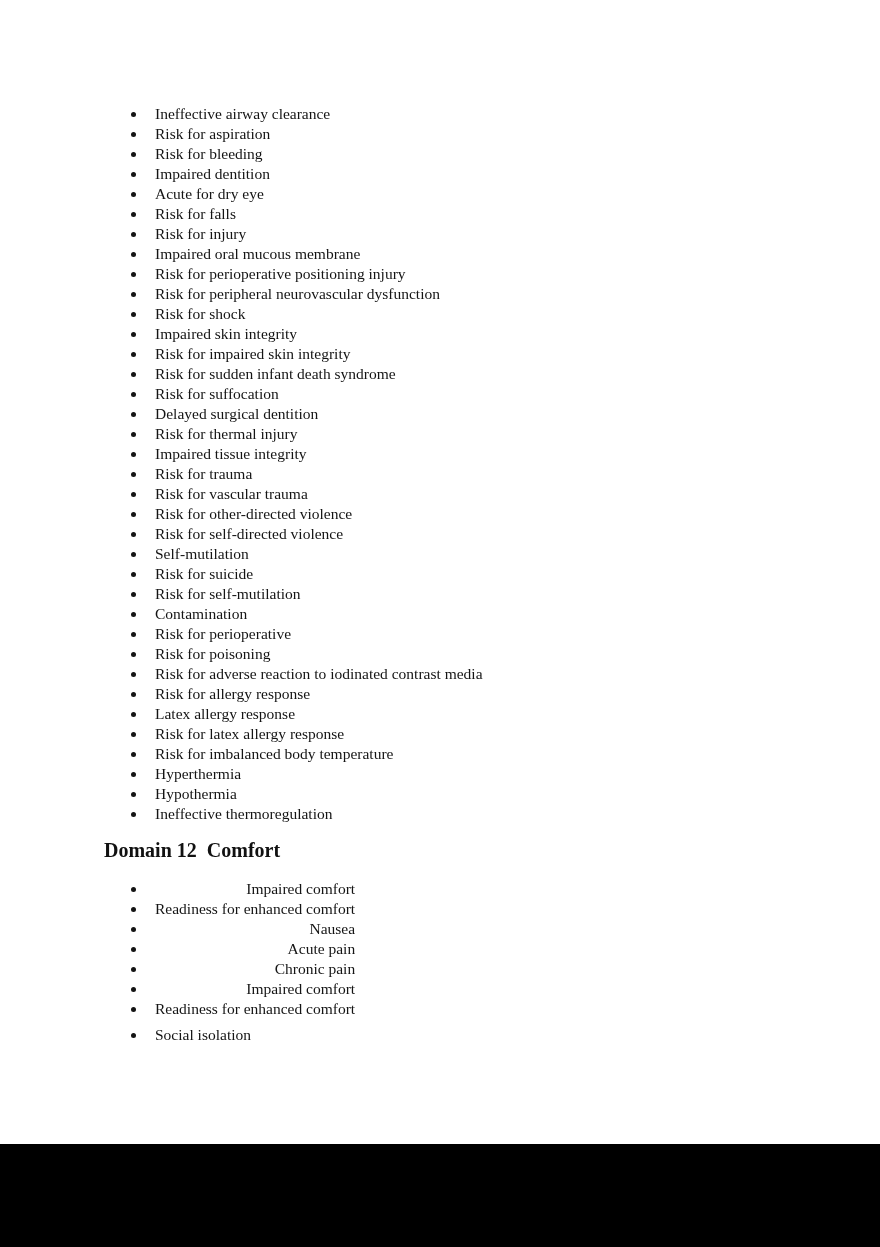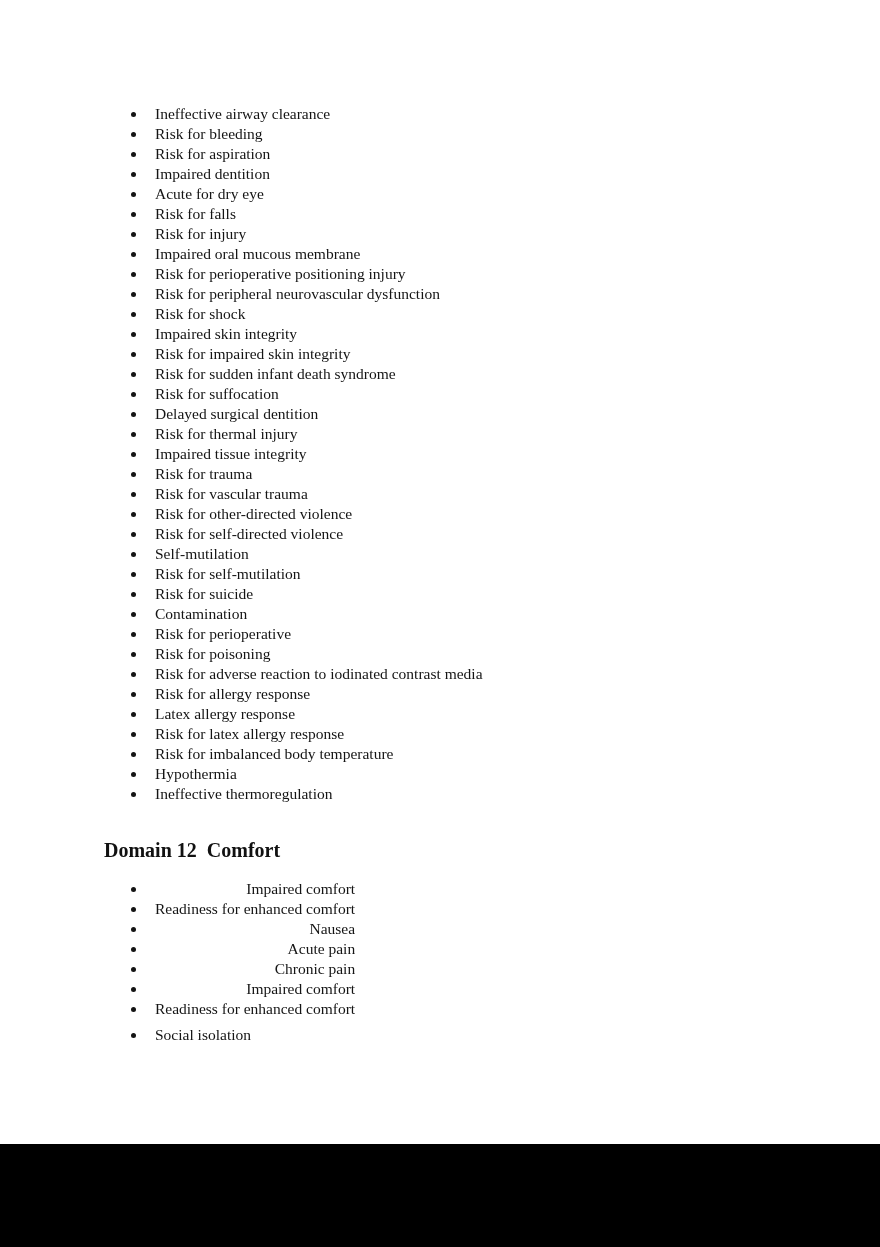--- a/index.html
+++ b/index.html
@@ -73,52 +73,53 @@
     background: #000000;
   }
 </style>
 </head>
 <body style="background: rgb(255, 255, 255); color: rgb(20, 20, 20);">
 
 <div class="page">
 
   <ul class="diagnosis-list" id="list-top">
       <li><span class="bullet"></span><span>Ineffective airway clearance</span></li>
+      <li><span class="bullet"></span><span>Risk for aspiration</span></li>
       <li><span class="bullet"></span><span>Risk for bleeding</span></li>
-      <li><span class="bullet"></span><span>Risk for aspiration</span></li>
       <li><span class="bullet"></span><span>Impaired dentition</span></li>
       <li><span class="bullet"></span><span>Acute for dry eye</span></li>
       <li><span class="bullet"></span><span>Risk for falls</span></li>
       <li><span class="bullet"></span><span>Risk for injury</span></li>
       <li><span class="bullet"></span><span>Impaired oral mucous membrane</span></li>
       <li><span class="bullet"></span><span>Risk for perioperative positioning injury</span></li>
       <li><span class="bullet"></span><span>Risk for peripheral neurovascular dysfunction</span></li>
       <li><span class="bullet"></span><span>Risk for shock</span></li>
       <li><span class="bullet"></span><span>Impaired skin integrity</span></li>
       <li><span class="bullet"></span><span>Risk for impaired skin integrity</span></li>
       <li><span class="bullet"></span><span>Risk for sudden infant death syndrome</span></li>
       <li><span class="bullet"></span><span>Risk for suffocation</span></li>
       <li><span class="bullet"></span><span>Delayed surgical dentition</span></li>
       <li><span class="bullet"></span><span>Risk for thermal injury</span></li>
       <li><span class="bullet"></span><span>Impaired tissue integrity</span></li>
       <li><span class="bullet"></span><span>Risk for trauma</span></li>
       <li><span class="bullet"></span><span>Risk for vascular trauma</span></li>
       <li><span class="bullet"></span><span>Risk for other-directed violence</span></li>
       <li><span class="bullet"></span><span>Risk for self-directed violence</span></li>
       <li><span class="bullet"></span><span>Self-mutilation</span></li>
+      <li><span class="bullet"></span><span>Risk for suicide</span></li>
       <li><span class="bullet"></span><span>Risk for self-mutilation</span></li>
-      <li><span class="bullet"></span><span>Risk for suicide</span></li>
       <li><span class="bullet"></span><span>Contamination</span></li>
       <li><span class="bullet"></span><span>Risk for perioperative</span></li>
       <li><span class="bullet"></span><span>Risk for poisoning</span></li>
       <li><span class="bullet"></span><span>Risk for adverse reaction to iodinated contrast media</span></li>
       <li><span class="bullet"></span><span>Risk for allergy response</span></li>
       <li><span class="bullet"></span><span>Latex allergy response</span></li>
       <li><span class="bullet"></span><span>Risk for latex allergy response</span></li>
       <li><span class="bullet"></span><span>Risk for imbalanced body temperature</span></li>
+      <li><span class="bullet"></span><span>Hyperthermia</span></li>
       <li><span class="bullet"></span><span>Hypothermia</span></li>
       <li><span class="bullet"></span><span>Ineffective thermoregulation</span></li>
     </ul>
 
   <h2 class="domain-heading">Domain 12  Comfort</h2>
 
   <ul class="diagnosis-list" id="list-comfort">
       <li><span class="bullet"></span><span>Impaired comfort</span></li>
       <li><span class="bullet"></span><span>Readiness for enhanced comfort</span></li>
       <li><span class="bullet"></span><span>Nausea</span></li>

